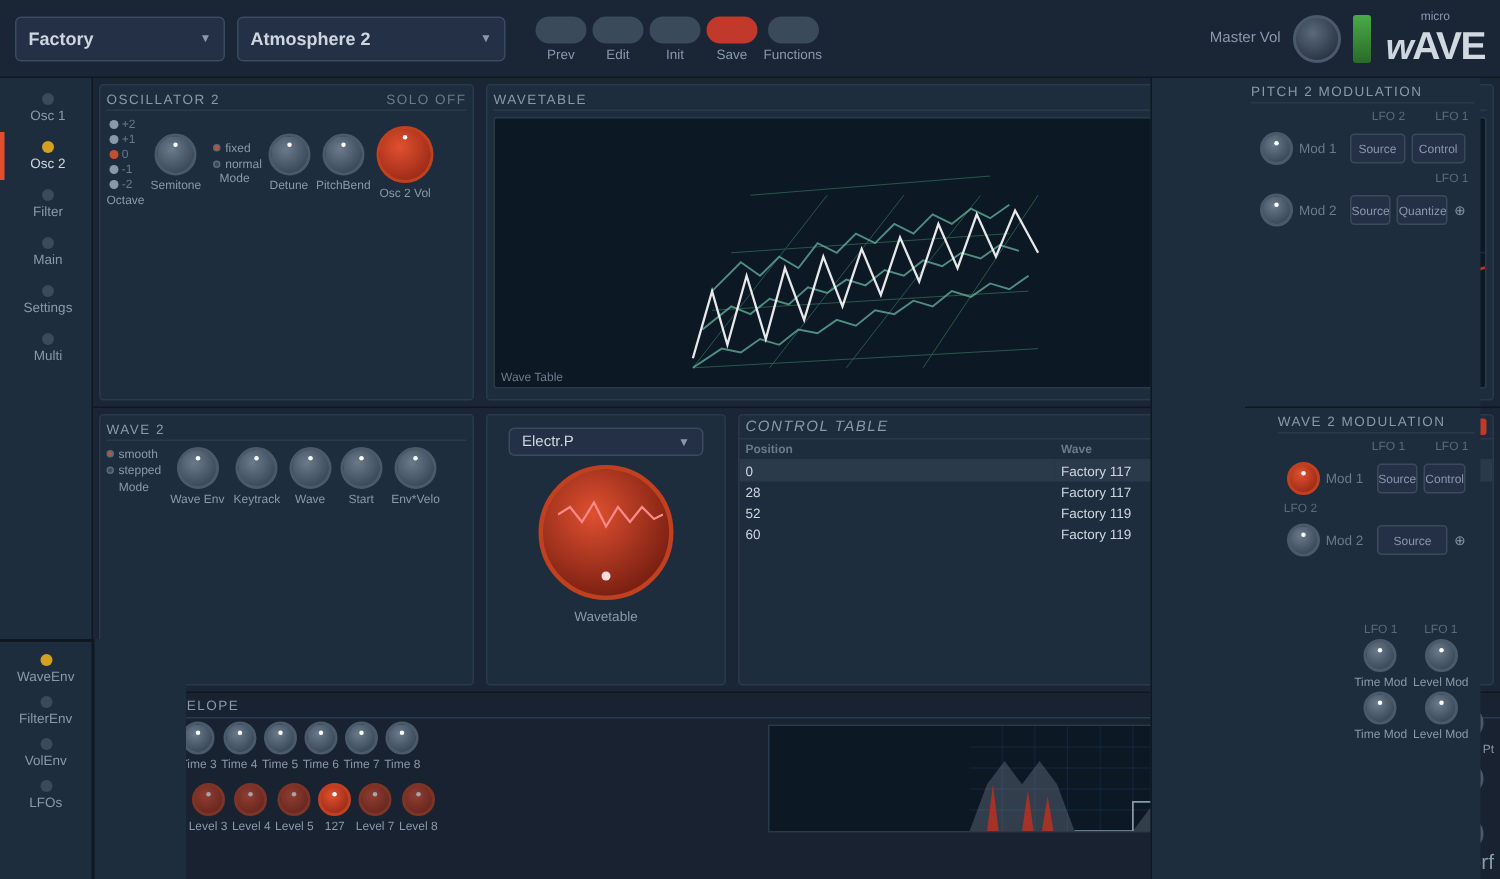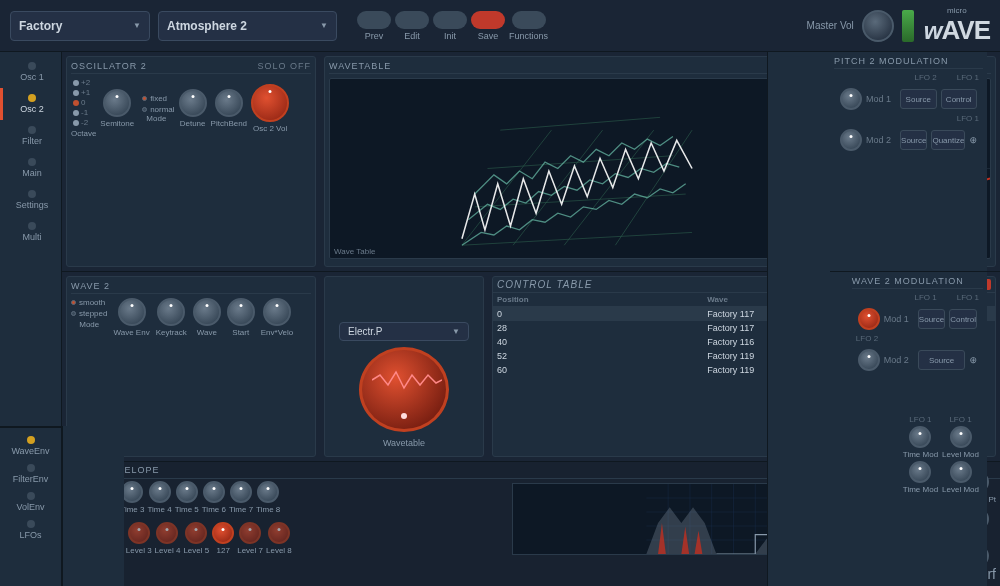--- a/index.html
+++ b/index.html
@@ -344,21 +344,20 @@
       display: flex;
       align-items: center;
       background: #243045;
       border: 1px solid #3a4a60;
       border-radius: 4px;
       padding: 3px 8px;
       width: 130px;
       cursor: pointer;
       color: #cdd6e0;
       font-size: 10px;
-      margin-top: 37px;
     }
     .wt-big-knob {
       width: 90px; height: 90px;
       background: radial-gradient(circle at 40% 35%, #e05030, #5a1008);
       border-radius: 50%;
       border: 3px solid #c04020;
       position: relative;
       cursor: pointer;
     }
     .wt-big-knob-dot {
@@ -746,24 +745,20 @@
           <tbody id="ct-tbody">
           <tr class="selected">
                 <td>0</td>
                 <td>Factory 117</td>
               </tr>
               <tr>
                 <td>28</td>
                 <td>Factory 117</td>
               </tr>
               <tr>
-                <td>40</td>
-                <td>Factory 116</td>
-              </tr>
-              <tr>
                 <td>52</td>
                 <td>Factory 119</td>
               </tr>
               <tr>
                 <td>60</td>
                 <td>Factory 119</td>
               </tr>
             </tbody>
         </table>
       </div>

